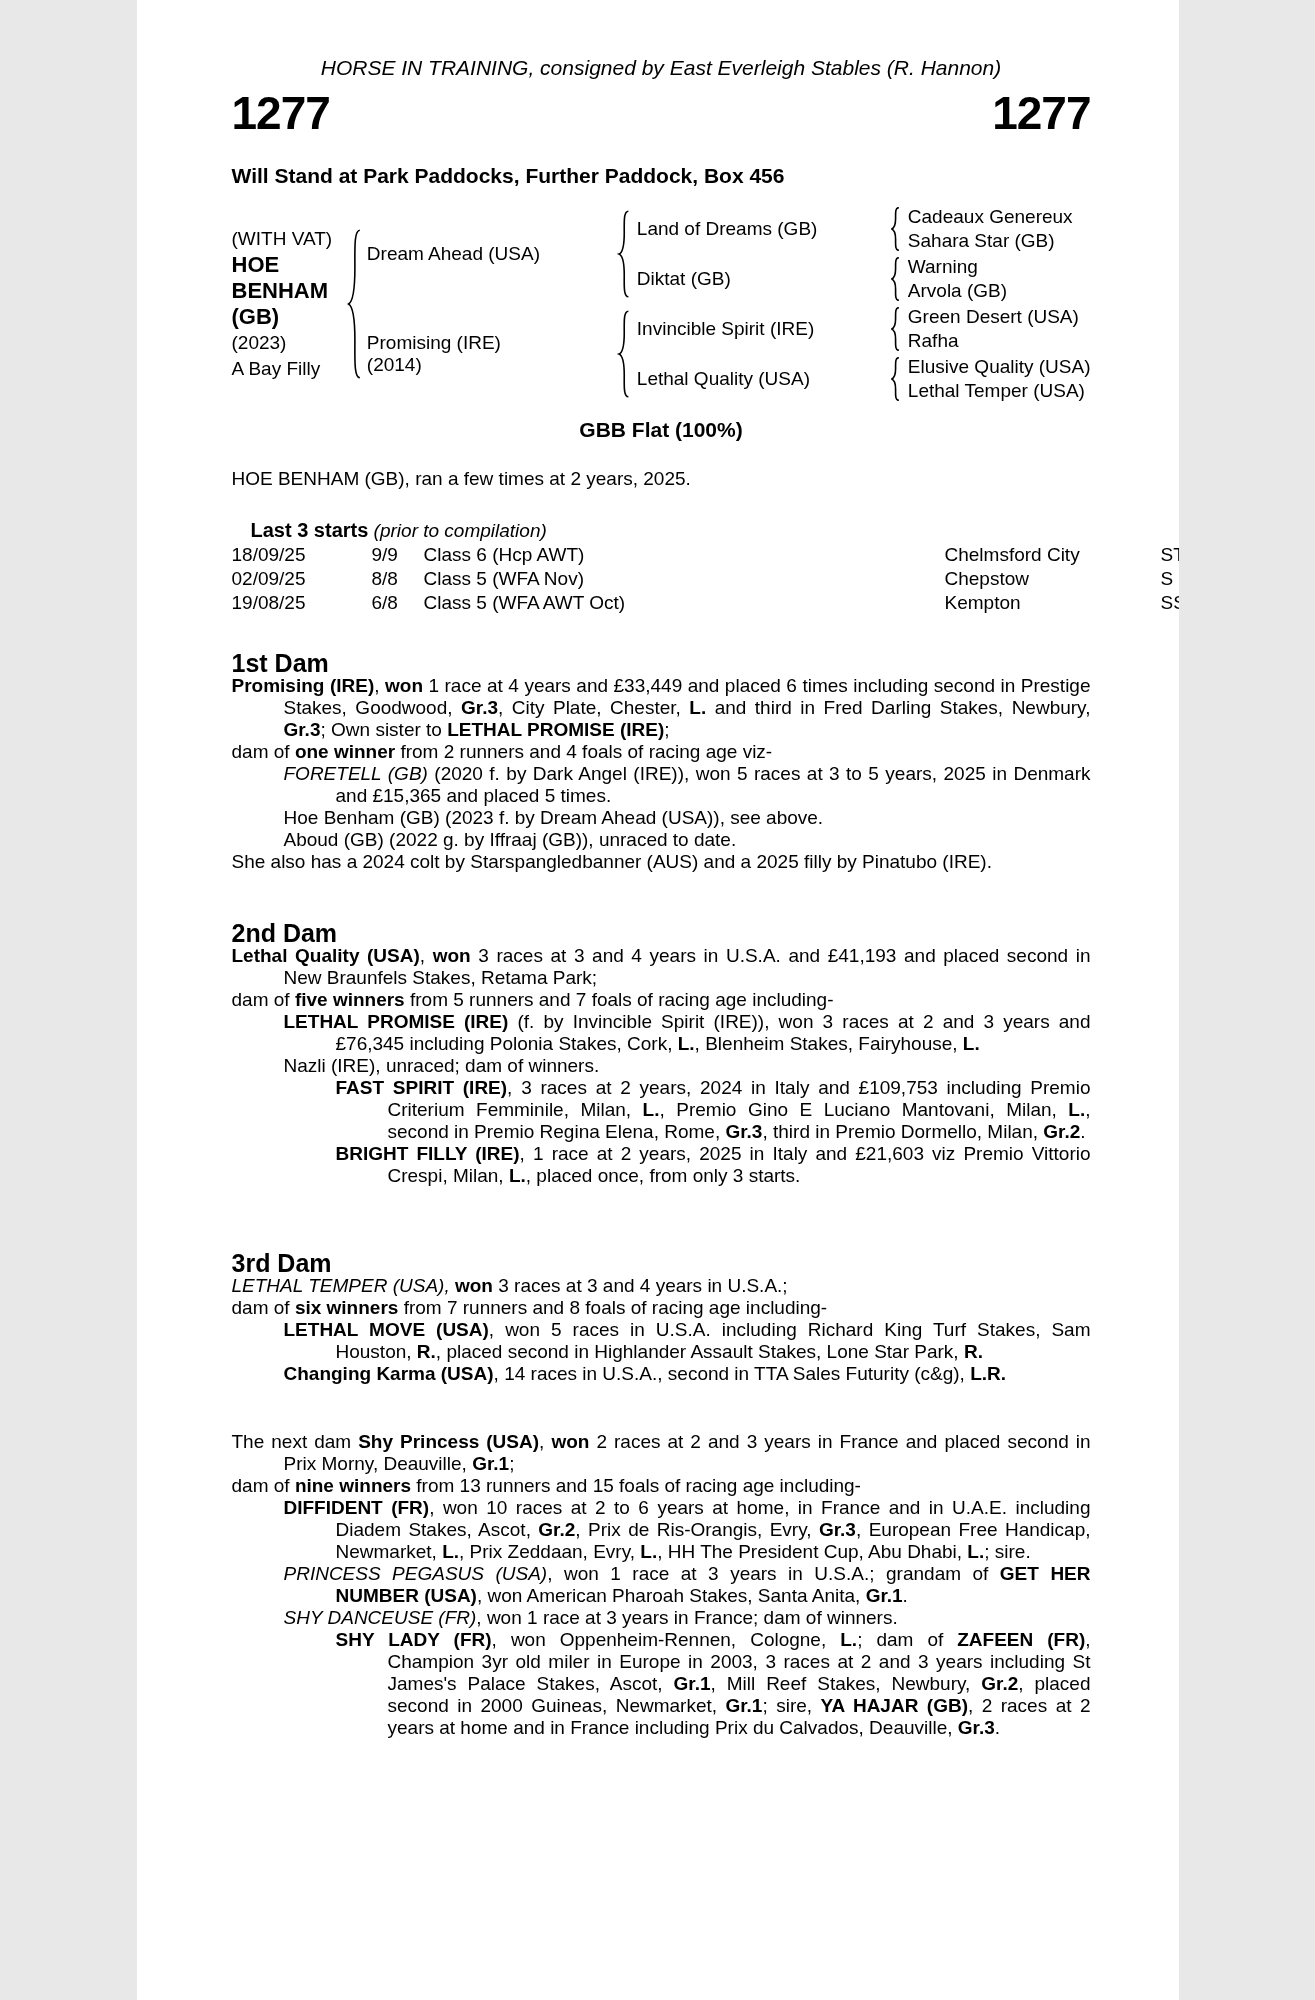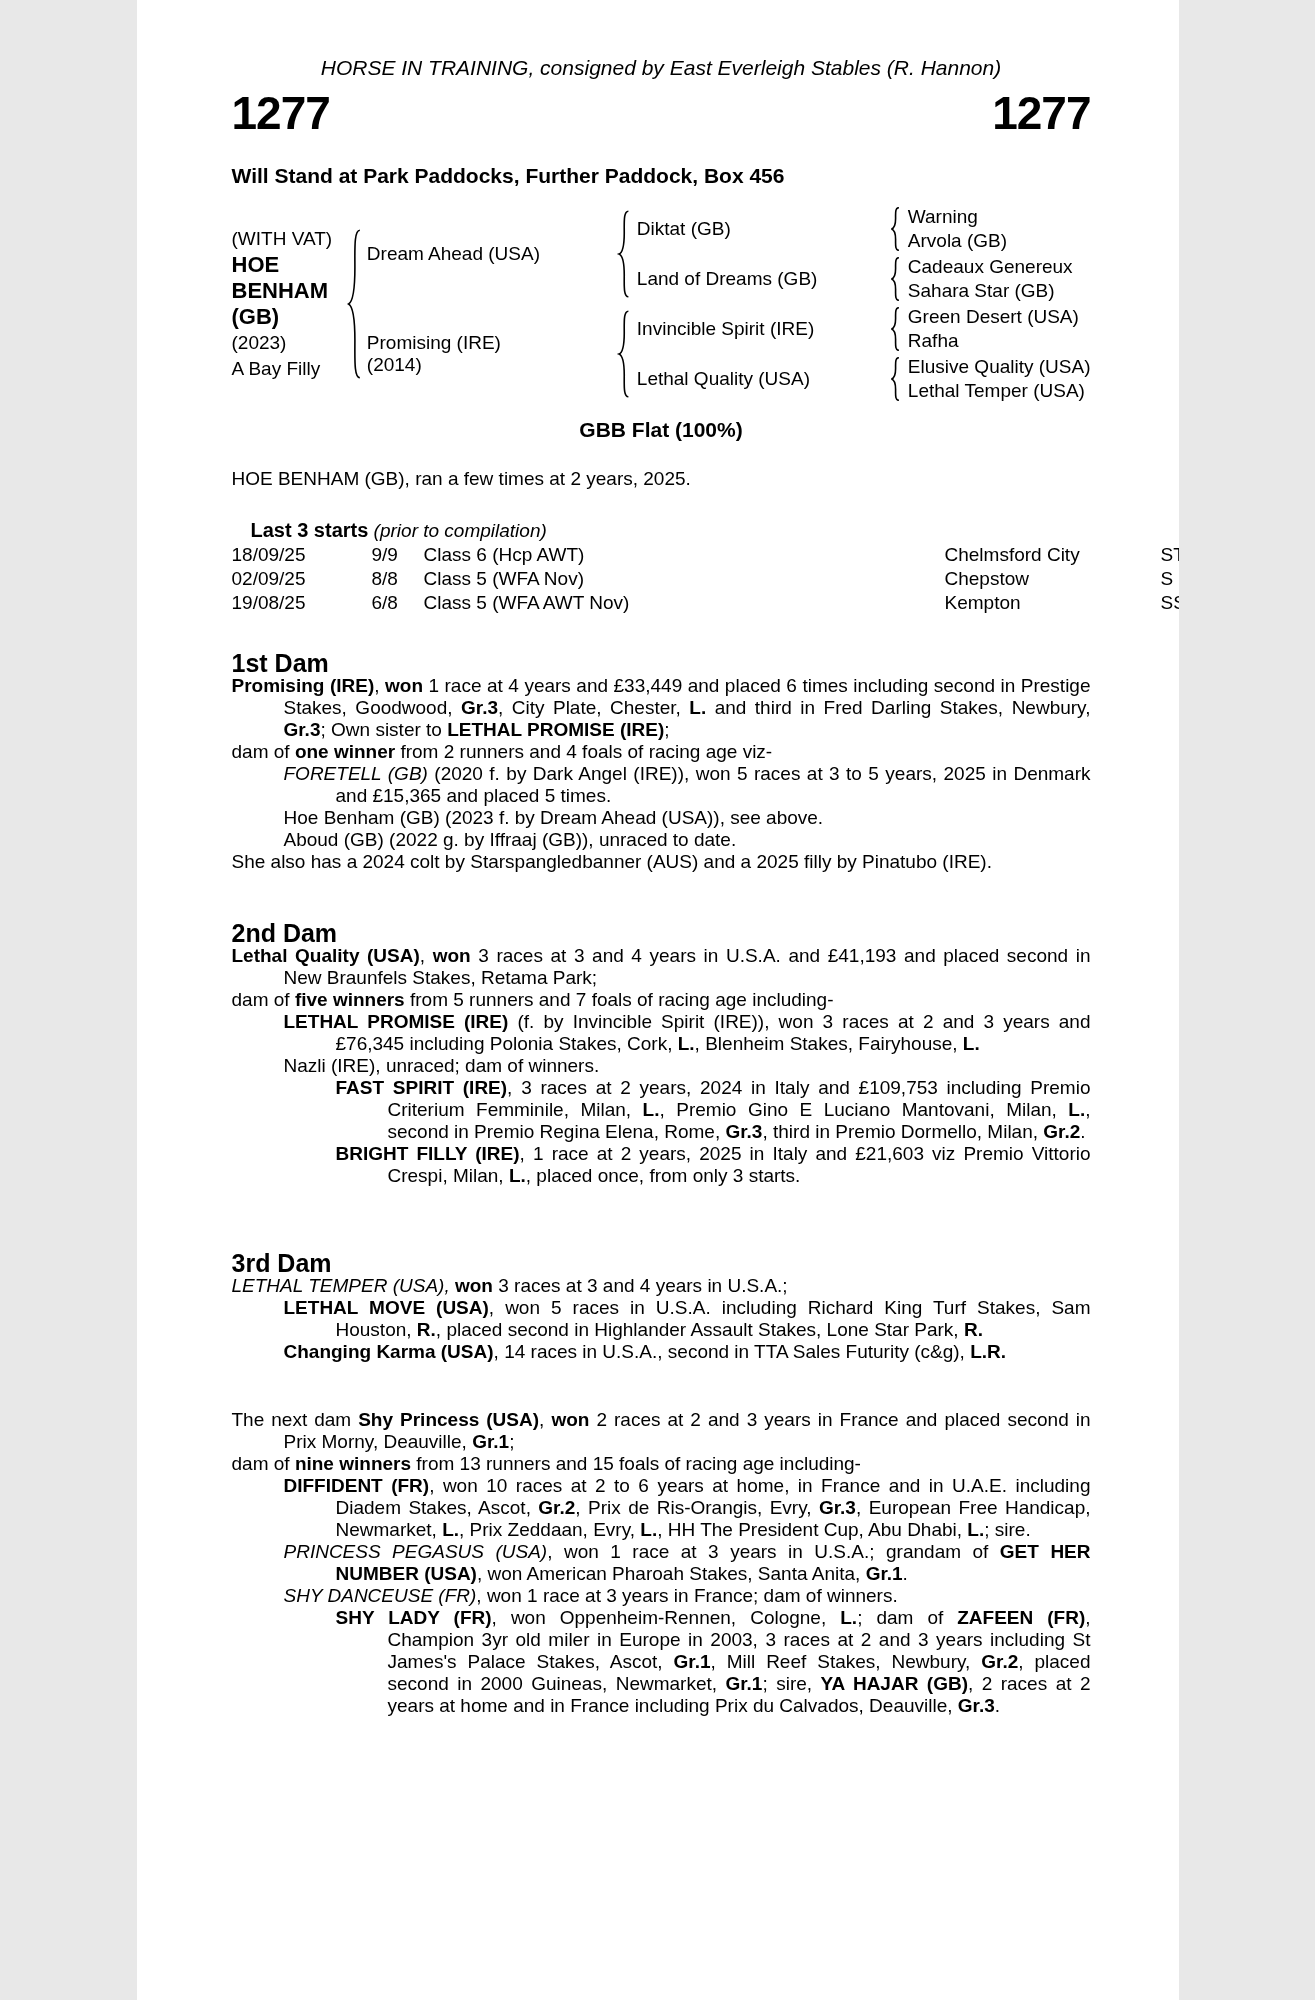--- a/index.html
+++ b/index.html
@@ -90,44 +90,44 @@
           <div>Dream Ahead (USA)</div>
         </div>
         <div class="brace brace-lg">
           <svg viewBox="0 0 20 100" preserveAspectRatio="none">
               <path class="bpath" d="M16.5,1.5 C10,1.5 11,14 11,26 C11,41 8.5,48.5 4,50 C8.5,51.5 11,59 11,74 C11,86 10,98.5 16.5,98.5"></path>
             </svg>
         </div>
         <div class="g3col">
           <div class="g3row">
             <div class="g3name">
+                <span>Land of Dreams (GB)</span>
+              </div>
+            <div class="brace brace-sm">
+              <svg viewBox="0 0 20 100" preserveAspectRatio="none">
+                  <path class="bpath" d="M16.5,1.5 C10,1.5 11,14 11,26 C11,41 8.5,48.5 4,50 C8.5,51.5 11,59 11,74 C11,86 10,98.5 16.5,98.5"></path>
+                </svg>
+            </div>
+            <div class="g4col">
+              <div class="g4name">Cadeaux Genereux</div>
+              <div class="g4name">Sahara Star (GB)</div>
+            </div>
+          </div>
+          <div class="g3row">
+            <div class="g3name">
                 <span>Diktat (GB)</span>
               </div>
             <div class="brace brace-sm">
               <svg viewBox="0 0 20 100" preserveAspectRatio="none">
                   <path class="bpath" d="M16.5,1.5 C10,1.5 11,14 11,26 C11,41 8.5,48.5 4,50 C8.5,51.5 11,59 11,74 C11,86 10,98.5 16.5,98.5"></path>
                 </svg>
             </div>
             <div class="g4col">
               <div class="g4name">Warning</div>
               <div class="g4name">Arvola (GB)</div>
-            </div>
-          </div>
-          <div class="g3row">
-            <div class="g3name">
-                <span>Land of Dreams (GB)</span>
-              </div>
-            <div class="brace brace-sm">
-              <svg viewBox="0 0 20 100" preserveAspectRatio="none">
-                  <path class="bpath" d="M16.5,1.5 C10,1.5 11,14 11,26 C11,41 8.5,48.5 4,50 C8.5,51.5 11,59 11,74 C11,86 10,98.5 16.5,98.5"></path>
-                </svg>
-            </div>
-            <div class="g4col">
-              <div class="g4name">Cadeaux Genereux</div>
-              <div class="g4name">Sahara Star (GB)</div>
             </div>
           </div>
         </div>
       </div>
 
       <div class="half">
         <div class="g2name">
           <div>Promising (IRE)</div>
           <div>(2014)</div>
         </div>
@@ -192,21 +192,21 @@
       <span>02/09/25</span>
       <span>8/8</span>
       <span>Class 5 (WFA Nov)</span>
       <span>Chepstow</span>
       <span>S</span>
       <span>7f</span>
     </div>
     <div class="race-row">
       <span>19/08/25</span>
       <span>6/8</span>
-      <span>Class 5 (WFA AWT Nov)</span>
+      <span>Class 5 (WFA AWT Oct)</span>
       <span>Kempton</span>
       <span>SS</span>
       <span>1m</span>
     </div>
   </div>
 
   <section class="sec sec1">
     <h3>1st Dam</h3>
     <p class="hang1"><span class="b">Promising (IRE)</span><span>, </span><span class="b">won</span><span> 1 race at 4 years and £33,449 and placed 6 times including second in Prestige Stakes, Goodwood, </span><span class="b">Gr.3</span><span>, City Plate, Chester, </span><span class="b">L.</span><span> and third in Fred Darling Stakes, Newbury, </span><span class="b">Gr.3</span><span>; Own sister to </span><span class="b">LETHAL PROMISE (IRE)</span><span>;</span></p>
     <p class="hang1"><span>dam of </span><span class="b">one winner</span><span> from 2 runners and 4 foals of racing age viz-</span></p>
@@ -222,20 +222,21 @@
     <p class="hang1"><span>dam of </span><span class="b">five winners</span><span> from 5 runners and 7 foals of racing age including-</span></p>
     <p class="child1"><span class="b">LETHAL PROMISE (IRE)</span><span> (f. by Invincible Spirit (IRE)), won 3 races at 2 and 3 years and £76,345 including Polonia Stakes, Cork, </span><span class="b">L.</span><span>, Blenheim Stakes, Fairyhouse, </span><span class="b">L.</span></p>
     <p class="child1"><span>Nazli (IRE), unraced; dam of winners.</span></p>
     <p class="child2"><span class="b">FAST SPIRIT (IRE)</span><span>, 3 races at 2 years, 2024 in Italy and £109,753 including Premio Criterium Femminile, Milan, </span><span class="b">L.</span><span>, Premio Gino E Luciano Mantovani, Milan, </span><span class="b">L.</span><span>, second in Premio Regina Elena, Rome, </span><span class="b">Gr.3</span><span>, third in Premio Dormello, Milan, </span><span class="b">Gr.2</span><span>.</span></p>
     <p class="child2"><span class="b">BRIGHT FILLY (IRE)</span><span>, 1 race at 2 years, 2025 in Italy and £21,603 viz Premio Vittorio Crespi, Milan, </span><span class="b">L.</span><span>, placed once, from only 3 starts.</span></p>
   </section>
 
   <section class="sec sec3">
     <h3>3rd Dam</h3>
     <p class="hang1"><span class="i">LETHAL TEMPER (USA),</span><span> </span><span class="b">won</span><span> 3 races at 3 and 4 years in U.S.A.;</span></p>
+    <p class="hang1"><span>dam of </span><span class="b">six winners</span><span> from 7 runners and 8 foals of racing age including-</span></p>
     <p class="child1"><span class="b">LETHAL MOVE (USA)</span><span>, won 5 races in U.S.A. including Richard King Turf Stakes, Sam Houston, </span><span class="b">R.</span><span>, placed second in Highlander Assault Stakes, Lone Star Park, </span><span class="b">R.</span></p>
     <p class="child1"><span class="b">Changing Karma (USA)</span><span>, 14 races in U.S.A., second in TTA Sales Futurity (c&amp;g), </span><span class="b">L.R.</span></p>
   </section>
 
   <section class="sec sec4">
     <p class="hang1"><span>The next dam </span><span class="b">Shy Princess (USA)</span><span>, </span><span class="b">won</span><span> 2 races at 2 and 3 years in France and placed second in Prix Morny, Deauville, </span><span class="b">Gr.1</span><span>;</span></p>
     <p class="hang1"><span>dam of </span><span class="b">nine winners</span><span> from 13 runners and 15 foals of racing age including-</span></p>
     <p class="child1"><span class="b">DIFFIDENT (FR)</span><span>, won 10 races at 2 to 6 years at home, in France and in U.A.E. including Diadem Stakes, Ascot, </span><span class="b">Gr.2</span><span>, Prix de Ris-Orangis, Evry, </span><span class="b">Gr.3</span><span>, European Free Handicap, Newmarket, </span><span class="b">L.</span><span>, Prix Zeddaan, Evry, </span><span class="b">L.</span><span>, HH The President Cup, Abu Dhabi, </span><span class="b">L.</span><span>; sire.</span></p>
     <p class="child1"><span class="i">PRINCESS PEGASUS (USA)</span><span>, won 1 race at 3 years in U.S.A.; grandam of </span><span class="b">GET HER NUMBER (USA)</span><span>, won American Pharoah Stakes, Santa Anita, </span><span class="b">Gr.1</span><span>.</span></p>
     <p class="child1"><span class="i">SHY DANCEUSE (FR)</span><span>, won 1 race at 3 years in France; dam of winners.</span></p>

